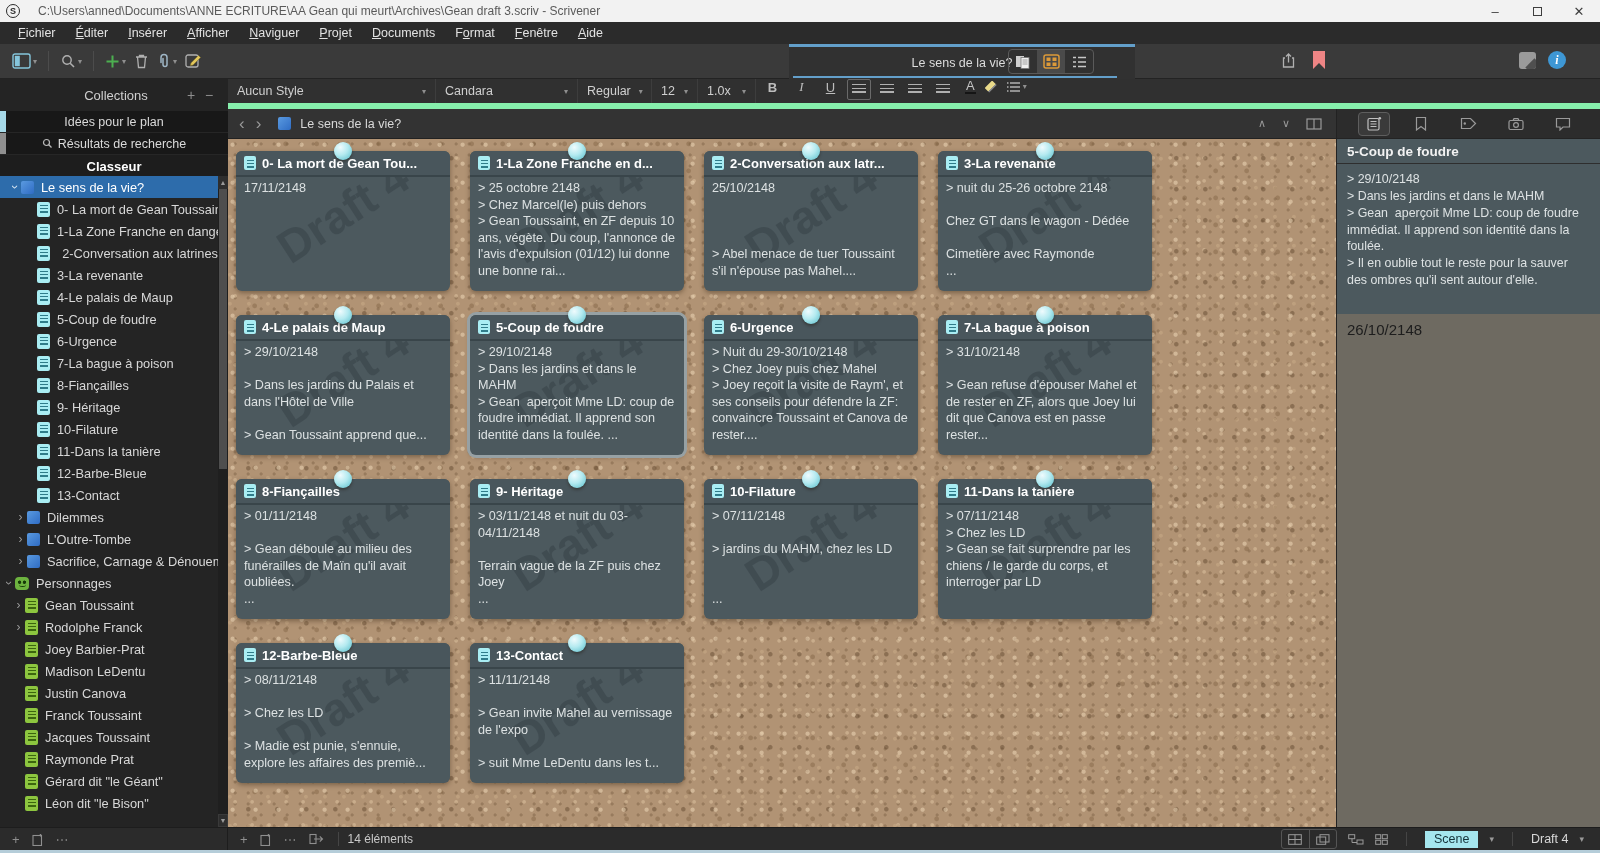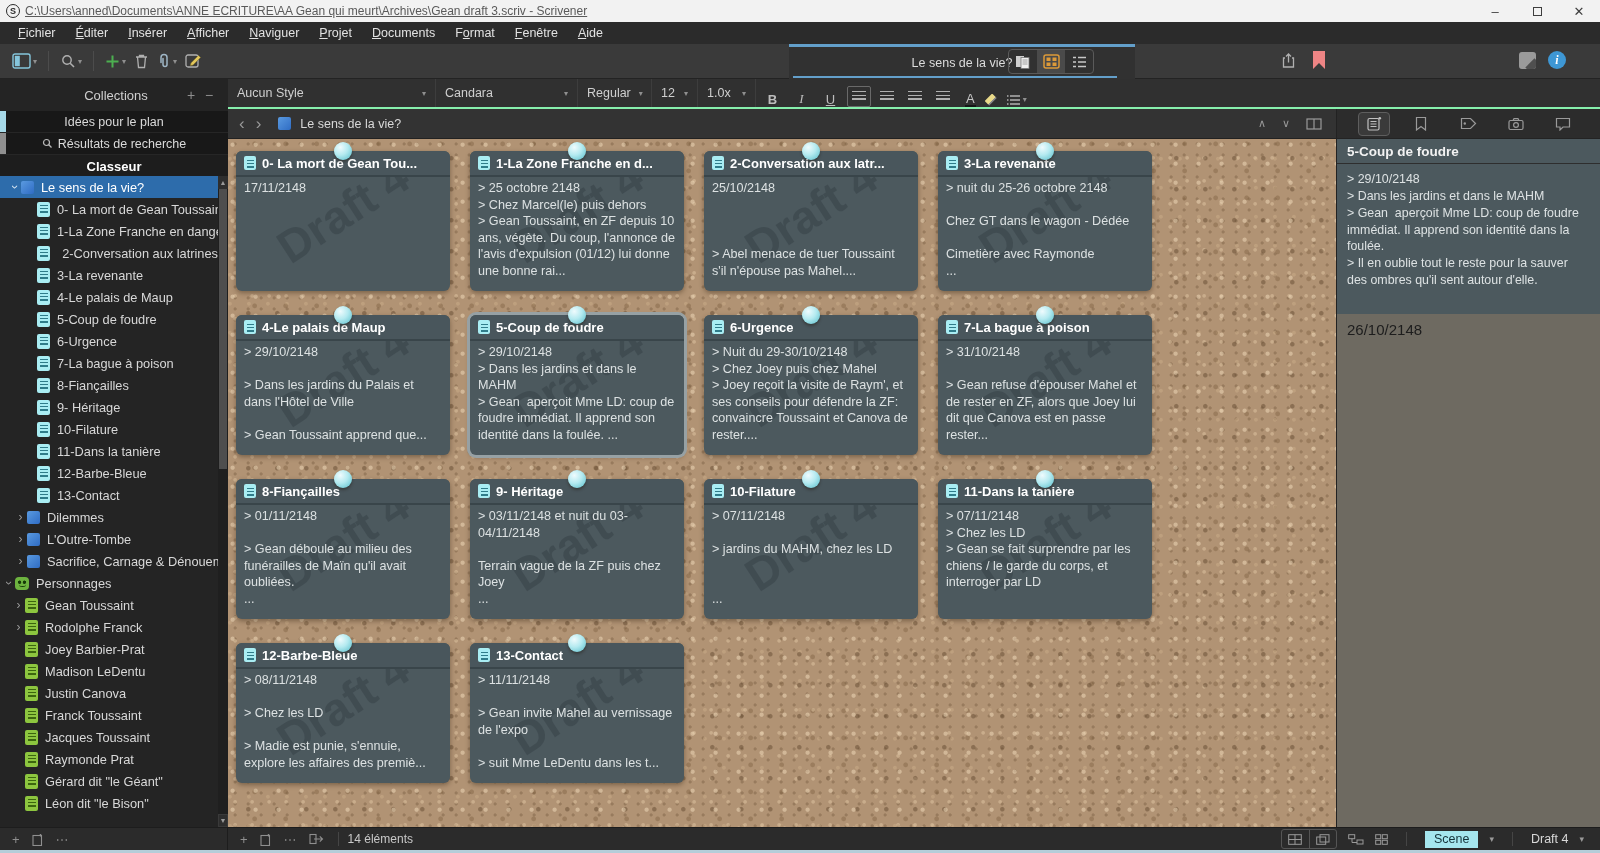--- a/index.html
+++ b/index.html
@@ -2,21 +2,21 @@
 <html><head>
 <meta charset="utf-8">
 <style>
   * { box-sizing: border-box; margin: 0; padding: 0; }
   body { font-family: "Liberation Sans", sans-serif; background: #111; }
   .app { position: relative; width: 1600px; height: 853px; overflow: hidden; background: #2b2b2b; }
 
   
   .titlebar { position: absolute; top:0; left:0; right:0; height:22px; background:#f2f2f2; display:flex; align-items:center; padding-left:6px; }
   .app-logo { width:14px; height:14px; border:1.5px solid #2b2b2b; border-radius:50%; color:#2b2b2b; font-size:9px; font-weight:bold; display:flex; align-items:center; justify-content:center; flex:none; }
-  .title-text { margin-left:5px; font-size:12px; color:#5a5a5a; white-space:nowrap;text-decoration:underline; }
+  .title-text { margin-left:18px; font-size:12px; color:#5a5a5a; white-space:nowrap; }
   .win-controls { margin-left:auto; display:flex; height:100%; }
   .win-btn { width:42px; display:flex; align-items:center; justify-content:center; color:#3e3e3e; font-size:13px; }
   .win-max-glyph { width:9px; height:9px; border:1px solid #3e3e3e; display:inline-block; }
 
   
   .menubar { position:absolute; top:22px; left:0; right:0; height:22px; background:#2b2b2b; display:flex; align-items:center; padding-left:8px; }
   .menu-item { padding:0 10px; font-size:12.5px; color:#e2e2e2; }
   .menu-item .accel { text-decoration: underline; }
 
   
@@ -30,21 +30,21 @@
   .view-group { position:absolute; left:1008px; top:5px; height:25px; display:flex; border:1px solid #5a5a5a; border-radius:4px; overflow:hidden; }
   .view-btn { width:28px; display:flex; align-items:center; justify-content:center; }
   .view-btn.active { background:#4a4a4a; }
   .tb-share { position:absolute; left:1280px; top:8px; }
   .tb-bookmark { position:absolute; left:1313px; top:7px; width:12px; height:18px; background:#ee8585; clip-path:polygon(0 0,100% 0,100% 100%,50% 66%,0 100%); }
   .tb-composemode { position:absolute; left:1519px; top:8px; width:17px; height:17px; background:#9a9a9a; border-radius:3px; overflow:hidden; }
   .tb-composemode::after { content:""; position:absolute; right:-5px; bottom:-5px; width:13px; height:13px; background:#4f4f4f; transform:rotate(45deg); }
   .tb-info { position:absolute; left:1548px; top:7px; width:18px; height:18px; border-radius:50%; background:#3e97d4; color:#fff; font-family:"Liberation Serif",serif; font-style:italic; font-weight:bold; font-size:12px; display:flex; align-items:center; justify-content:center; }
 
   
-  .formatbar { position:absolute; top:79px; left:228px; right:0; height:30px; background:#303030; border-bottom:2px solid #86efac; display:flex; align-items:flex-end; font-size:12.5px; color:#cfcfcf; }
+  .formatbar { position:absolute; top:79px; left:228px; right:0; height:30px; background:#303030; border-bottom:6px solid #86efac; display:flex; align-items:flex-start; font-size:12.5px; color:#cfcfcf; }
   .fmt-select { height:100%; display:flex; align-items:center; justify-content:space-between; padding:0 9px; border-right:1px solid #3d3d3d; flex:none; }
   .fmt-select .caret { margin-left:8px; }
   .w-style{width:208px;} .w-font{width:142px;} .w-variant{width:74px;} .w-size{width:46px;} .w-spacing{width:58px;}
   .fmt-btn { width:25px; text-align:center; color:#bdbdbd; font-size:13px; flex:none; }
   .fmt-btn.u { text-decoration: underline; }
   .fmt-btn.i { font-style: italic; font-family:"Liberation Serif",serif; }
   .fmt-group { display:flex; align-items:center; margin-left:4px; gap:4px; }
   .align-icon { width:14px; height:11px; background:repeating-linear-gradient(to bottom,#b0b0b0 0 1.5px,transparent 1.5px 3.6px); display:inline-block; }
   .align-wrap { padding:4px; border:1px solid transparent; border-radius:2px; display:flex; }
   .align-wrap.active { border-color:#6a6a6a; }

